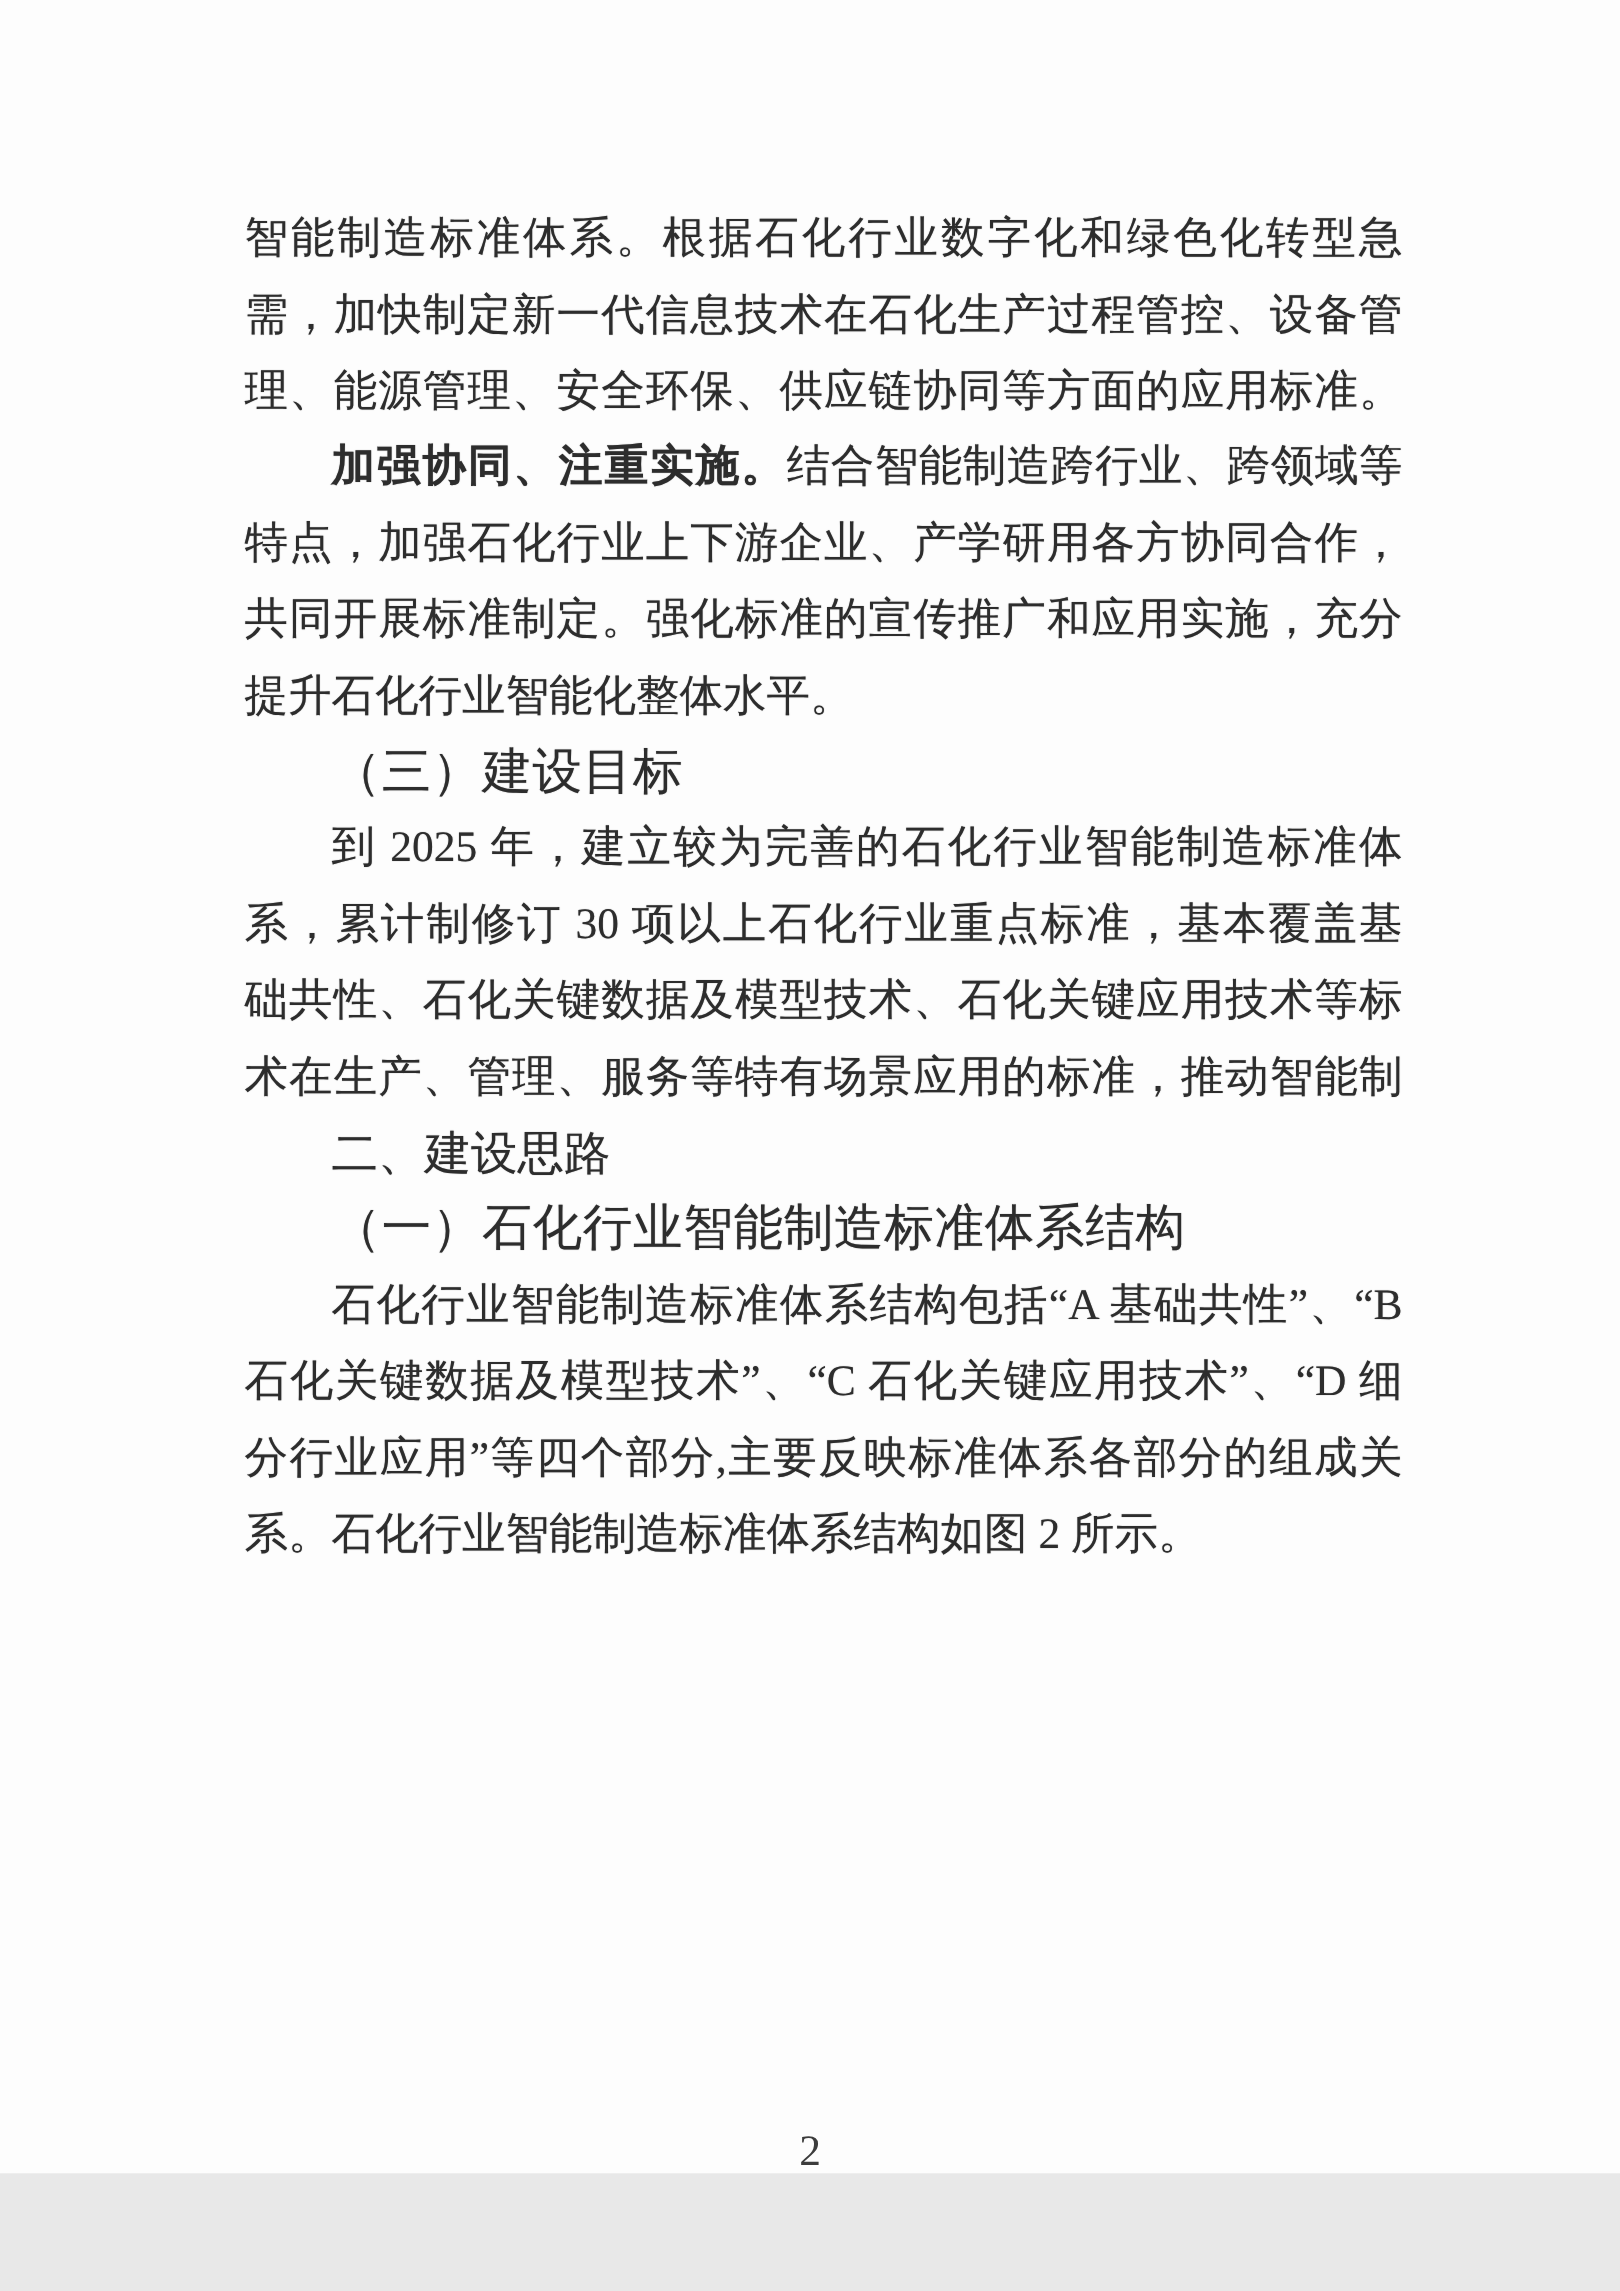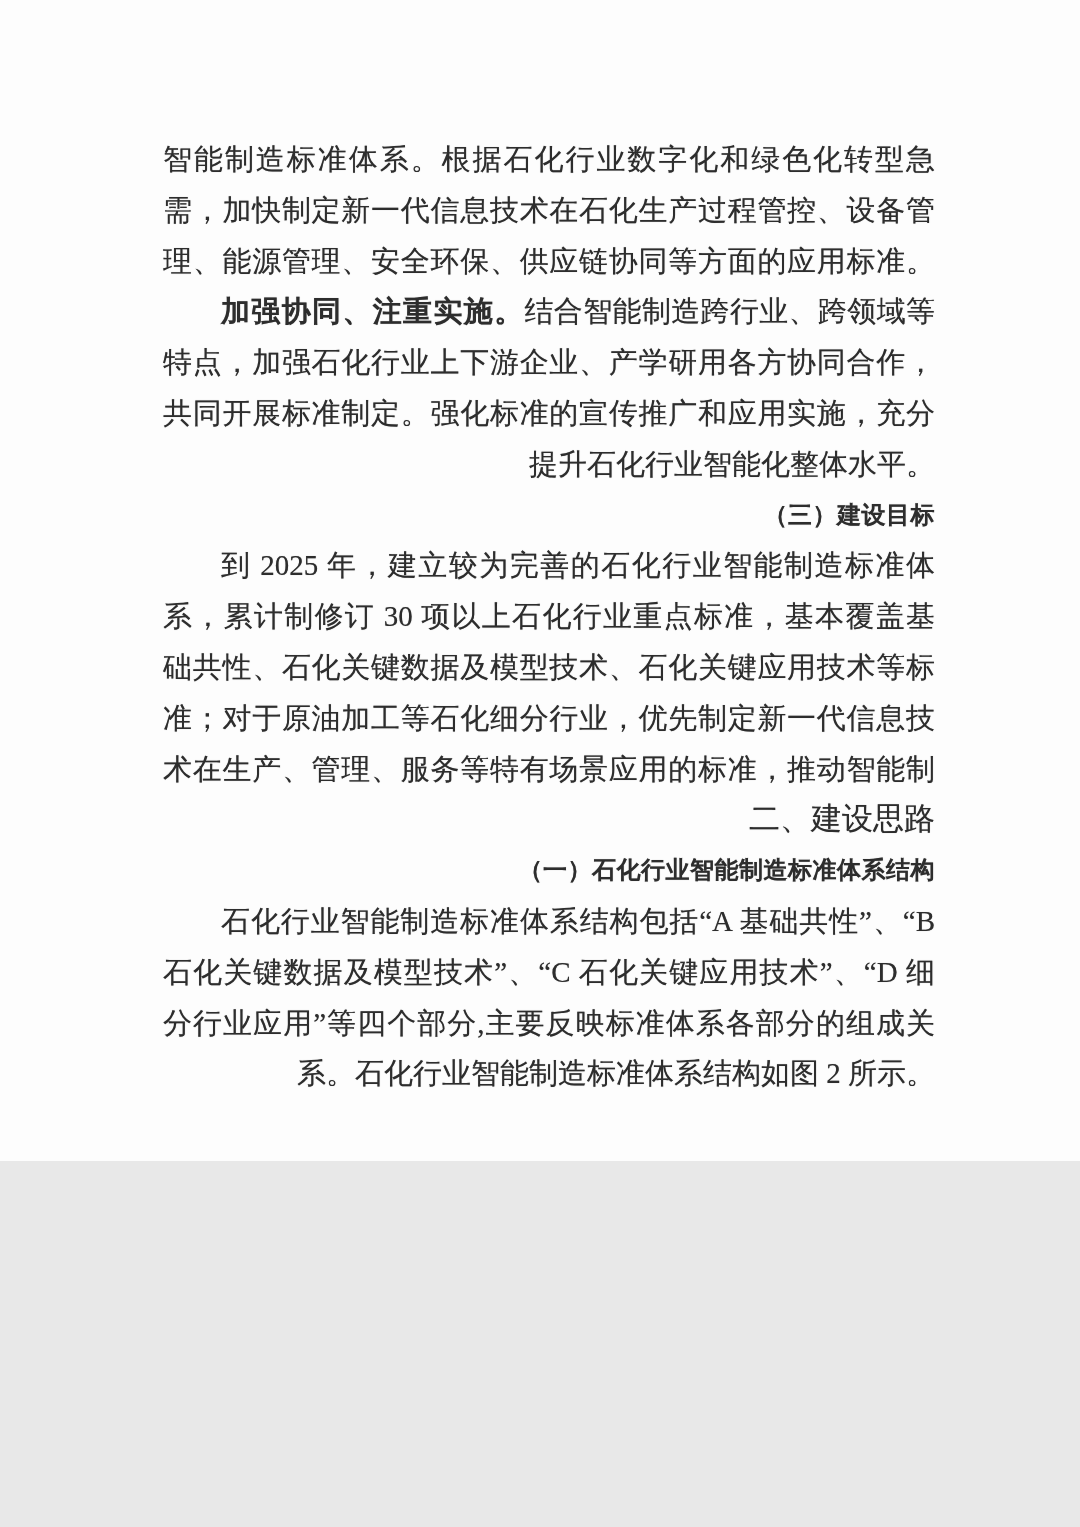--- a/index.html
+++ b/index.html
@@ -3,38 +3,38 @@
 <meta charset="utf-8">
 <style>
   html, body {
     margin: 0;
     padding: 0;
     background: #e8e8e8;
   }
   .page {
     position: relative;
     width: 1080px;
-    height: 1161px;
+    height: 1449px;
     margin: 0 auto;
     background: var(--page-bg, #fdfdfd);
     overflow: hidden;
     font-family: "Liberation Serif", "DejaVu Serif", serif;
   }
   .text-block {
     position: absolute;
     left: 163px;
     top: 134px;
     width: 772px;
   }
   .line {
     height: 50.8px;
     line-height: 50.8px;
     font-size: 29px;
     color: var(--text-color, #2d2d2d);
-    text-align: right;
+    text-align: left;
     text-shadow: 0 0 0.7px rgba(45,45,45,0.55);
     overflow: visible;
   }
   .line.just {
     text-align: justify;
     text-align-last: justify;
     text-justify: inter-character;
   }
   .line.indent {
     text-indent: 58px;
@@ -43,23 +43,22 @@
     font-family: "Liberation Sans", "DejaVu Sans", sans-serif;
     font-weight: 700;
     letter-spacing: 1px;
   }
   .line-hei {
     font-family: "Liberation Sans", "DejaVu Sans", sans-serif;
     font-weight: 400;
     font-size: 31px;
   }
   .line-kai {
-    font-size: 24px;
+    font-size: 33px;
     letter-spacing: 0.5px;
-    font-weight: bold;
   }
   .page-footer {
     position: absolute;
     left: 0;
     top: 1418px;
     width: 1080px;
     text-align: center;
   }
   .page-number {
     font-size: 29px;
@@ -76,21 +75,20 @@
       <div class="line just"><span class="seg">需，加快制定新一代信息技术在石化生产过程管控、设备管</span></div>
       <div class="line just"><span class="seg">理、能源管理、安全环保、供应链协同等方面的应用标准。</span></div>
       <div class="line just indent"><span class="seg seg-bold">加强协同、注重实施。</span><span class="seg">结合智能制造跨行业、跨领域等</span></div>
       <div class="line just"><span class="seg">特点，加强石化行业上下游企业、产学研用各方协同合作，</span></div>
       <div class="line just"><span class="seg">共同开展标准制定。强化标准的宣传推广和应用实施，充分</span></div>
       <div class="line"><span class="seg">提升石化行业智能化整体水平。</span></div>
       <div class="line indent line-kai"><span class="seg">（三）建设目标</span></div>
       <div class="line just indent"><span class="seg">到 2025 年，建立较为完善的石化行业智能制造标准体</span></div>
       <div class="line just"><span class="seg">系，累计制修订 30 项以上石化行业重点标准，基本覆盖基</span></div>
       <div class="line just"><span class="seg">础共性、石化关键数据及模型技术、石化关键应用技术等标</span></div>
-      <div class="line just"><span class="seg">准；对于原油加工等石化细分行业，优先制定新一代信息技</span></div>
       <div class="line just"><span class="seg">术在生产、管理、服务等特有场景应用的标准，推动智能制</span></div>
       <div class="line indent line-hei"><span class="seg">二、建设思路</span></div>
       <div class="line indent line-kai"><span class="seg">（一）石化行业智能制造标准体系结构</span></div>
       <div class="line just indent"><span class="seg">石化行业智能制造标准体系结构包括“A 基础共性”、“B</span></div>
       <div class="line just"><span class="seg">石化关键数据及模型技术”、“C 石化关键应用技术”、“D 细</span></div>
       <div class="line just"><span class="seg">分行业应用”等四个部分,主要反映标准体系各部分的组成关</span></div>
       <div class="line"><span class="seg">系。石化行业智能制造标准体系结构如图 2 所示。</span></div>
     </section>
   <footer class="page-footer">
     <span class="page-number">2</span>

